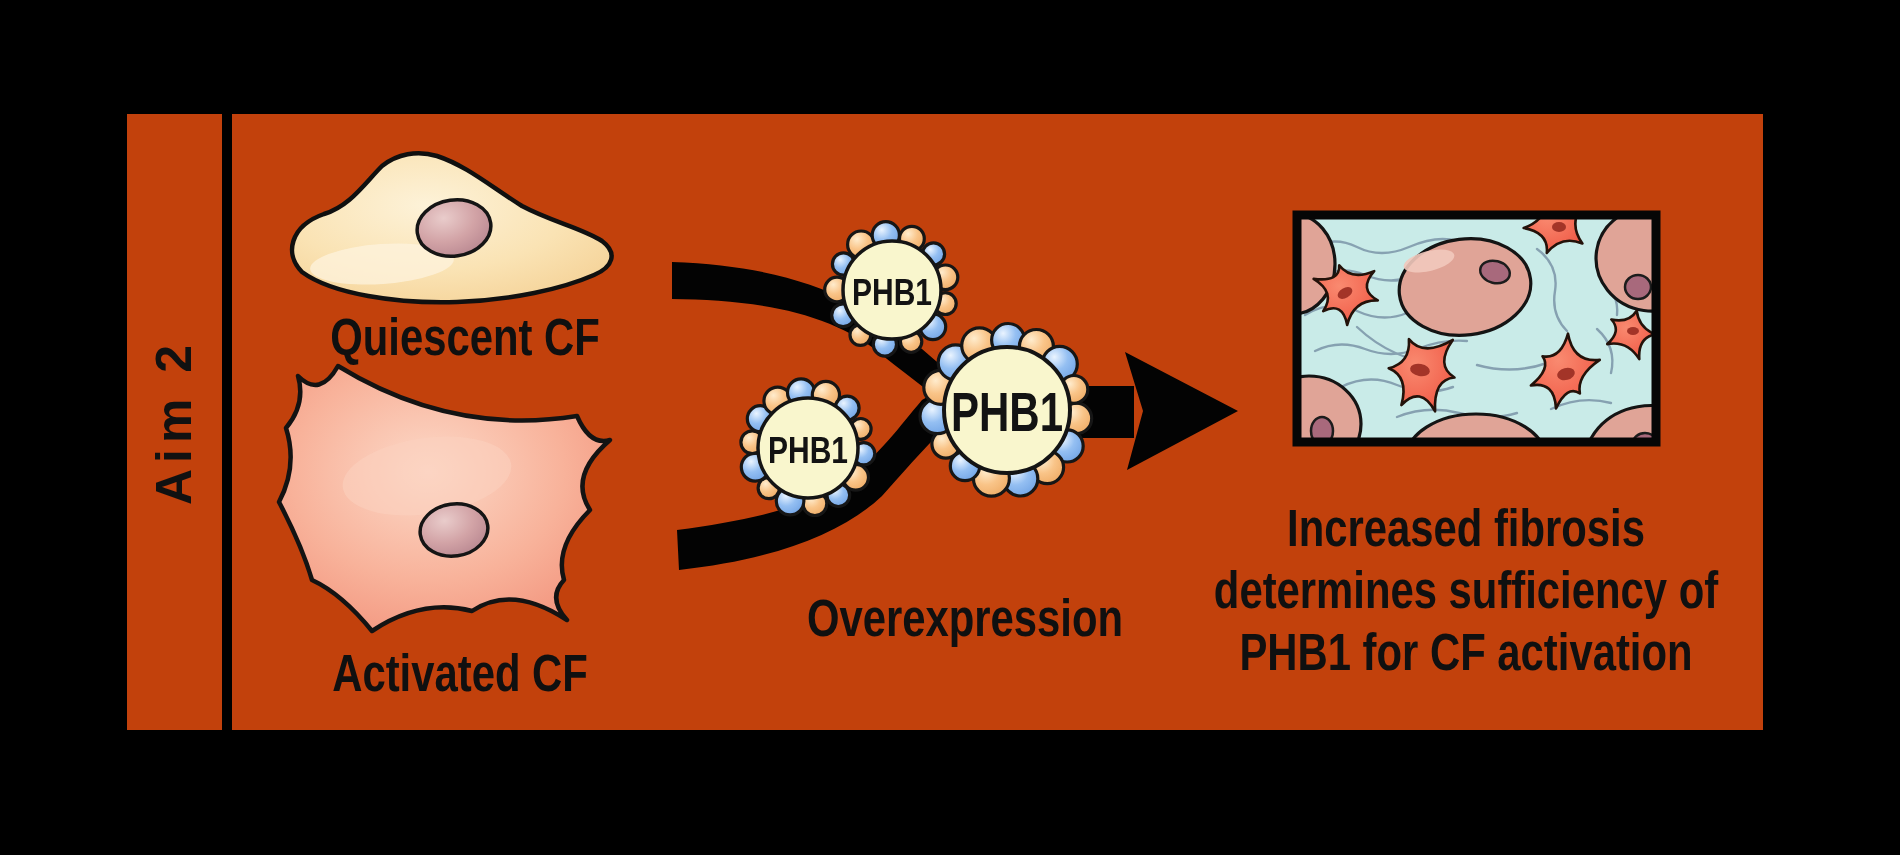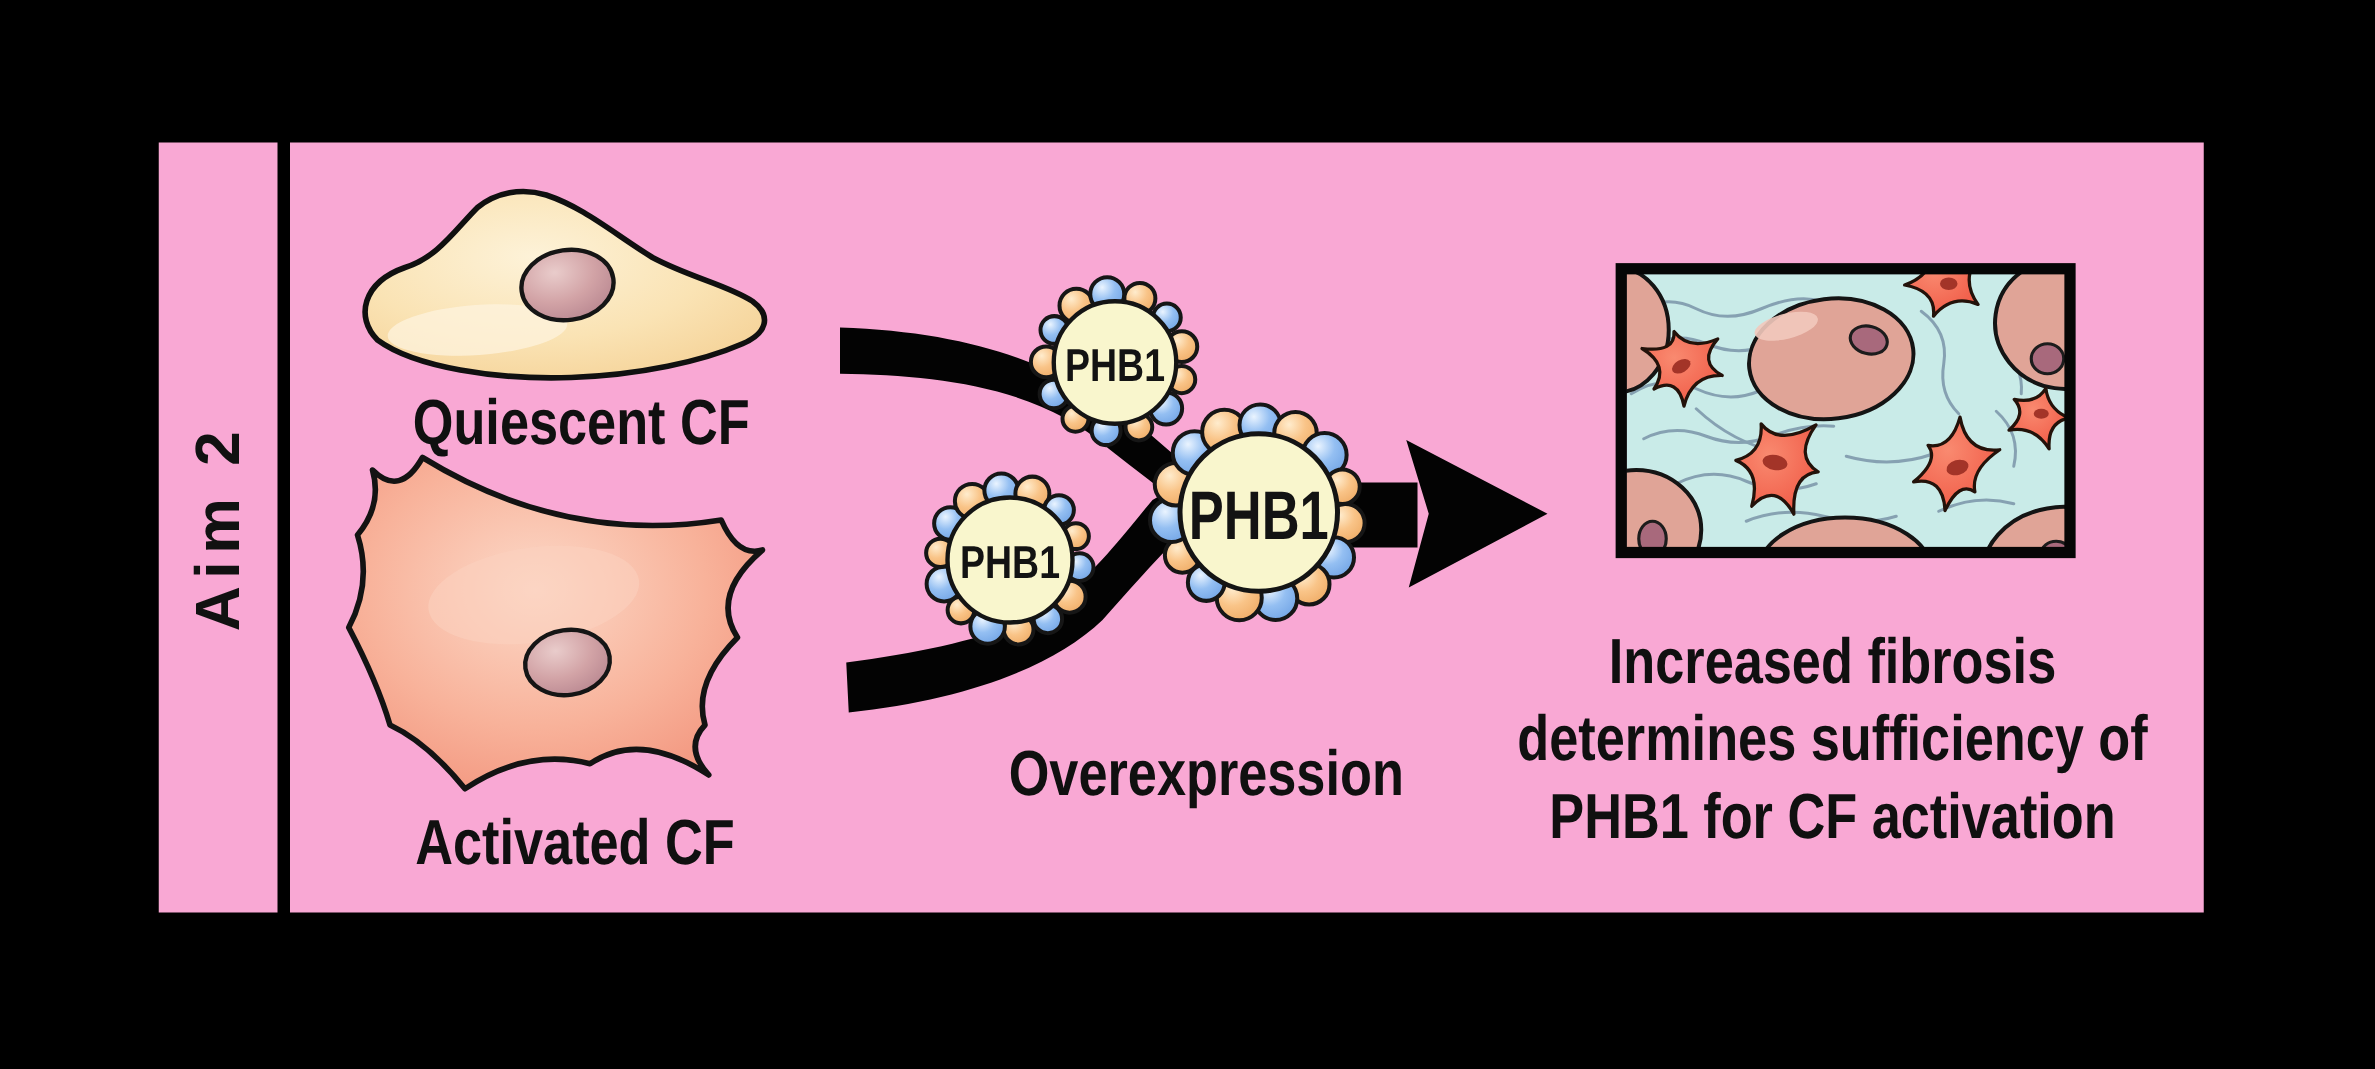--- a/index.html
+++ b/index.html
@@ -1,20 +1,20 @@
 <!DOCTYPE html>
 <html><head>
 <meta charset="utf-8">
 <style>
   html,body{margin:0;padding:0;}
   body{
     width:1900px;height:855px;position:relative;overflow:hidden;
     background:#000;font-family:"Liberation Sans",sans-serif;
   }
-  .panel{position:absolute;background:#f9a8d4;}
+  .panel{position:absolute;background:#c2410c;}
   #sidebar{left:127px;top:114px;width:95px;height:616px;display:flex;align-items:center;justify-content:center;}
   #aim-label{
     transform:rotate(-90deg);white-space:nowrap;font-weight:bold;
     font-size:50px;letter-spacing:6px;color:#111;
   }
   #main{left:232px;top:114px;width:1531px;height:616px;}
   #art{position:absolute;left:0;top:0;display:block;}
   .lbl{
     position:absolute;font-weight:bold;color:#101010;white-space:nowrap;
     font-size:51px;line-height:1.16;

